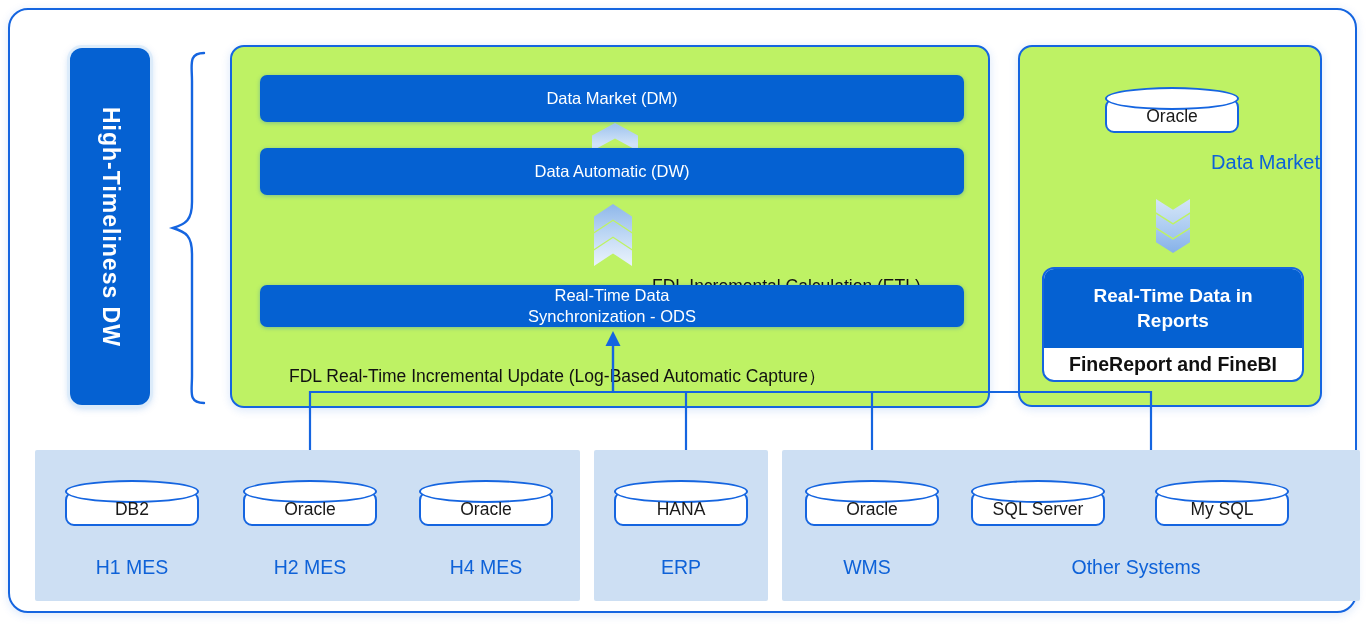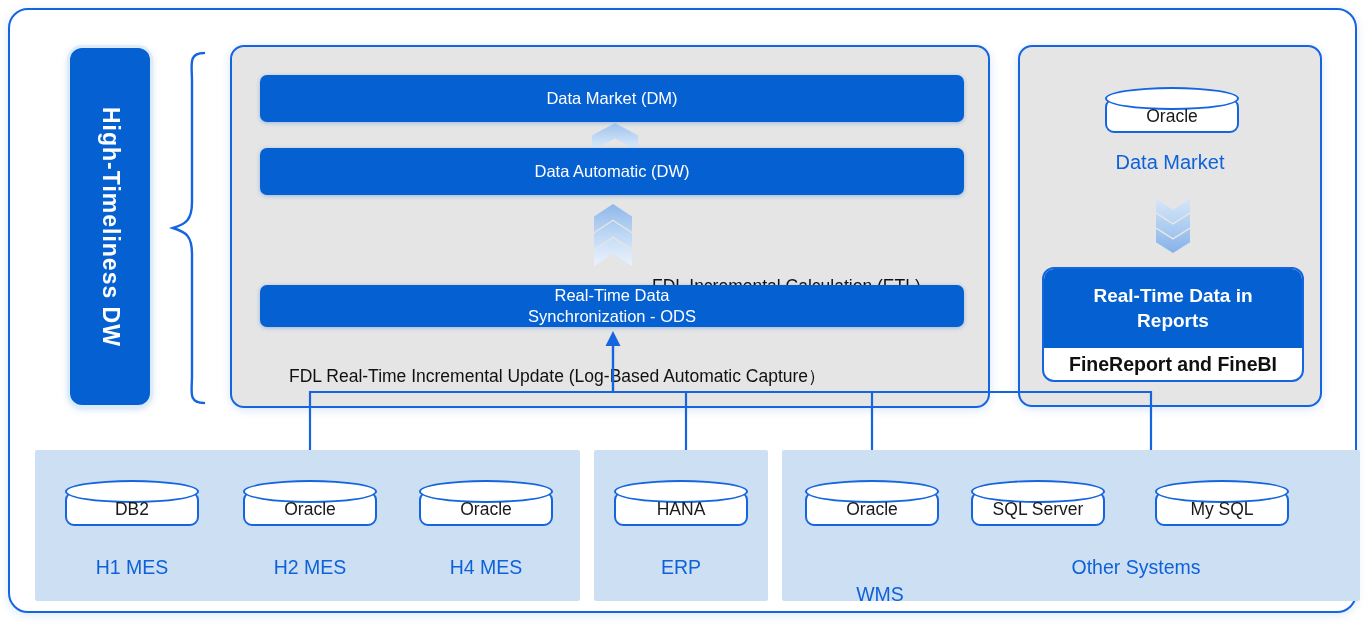--- a/index.html
+++ b/index.html
@@ -20,21 +20,21 @@
   .banner{position:absolute;left:70px;top:48px;width:80px;height:357px;
     background:var(--primary-blue);border-radius:12px;
     display:flex;align-items:center;justify-content:center;
     box-shadow:0 0 0 3px rgba(220,235,250,.9),0 2px 8px rgba(5,97,210,.35);}
   .banner span{writing-mode:vertical-rl;text-orientation:mixed;
     color:#fff;font-size:23px;font-weight:bold;letter-spacing:1px;white-space:nowrap;}
 
   .brace{position:absolute;left:166px;top:50px;}
 
   
-  .panel{position:absolute;background:#e5e5e5;border:2px solid var(--line-blue);
+  .panel{position:absolute;background:#bef264;border:2px solid var(--line-blue);
     border-radius:14px;box-shadow:0 2px 10px rgba(21,101,224,.16);}
   .main-panel{left:230px;top:45px;width:760px;height:363px;}
   .right-panel{left:1018px;top:45px;width:304px;height:362px;}
 
   .bar{position:absolute;left:28px;width:704px;height:47px;background:var(--primary-blue);
     border-radius:7px;display:flex;flex-direction:column;align-items:center;justify-content:center;
     color:#fff;font-size:16.5px;line-height:1.25;box-shadow:0 1px 4px rgba(5,97,210,.35);}
   .bar-dm{top:28px;}
   .bar-dw{top:101px;}
   .bar-ods{top:238px;height:42px;}
@@ -65,21 +65,21 @@
   .cyl{position:absolute;width:134px;height:46px;}
   .cyl-body{position:absolute;left:0;right:0;top:11px;bottom:0;background:#fff;
     border:2px solid var(--line-blue);border-radius:9px;}
   .cyl-top{position:absolute;left:0;right:0;top:0;height:23px;background:#fff;
     border:2px solid var(--line-blue);border-radius:50%;}
   .cyl-label{position:absolute;left:0;right:0;top:13px;bottom:0;display:flex;
     align-items:center;justify-content:center;color:#1a1a1a;font-size:17.5px;}
 
   
   .rp-cyl{left:85px;top:40px;}
-  .rp-caption{position:absolute;left:0;right:0;top:104px;text-align:center;
+  .rp-caption{position:absolute;left:0;right:0;top:104px;text-align:right;
     color:var(--label-blue);font-size:20px;}
   .report-card{position:absolute;left:22px;top:220px;width:262px;height:115px;
     border:2px solid var(--line-blue);border-radius:12px;background:#fff;overflow:hidden;
     display:flex;flex-direction:column;}
   .report-card .card-header{background:var(--primary-blue);color:#fff;font-weight:bold;
     font-size:19px;line-height:1.3;text-align:center;padding:15px 14px;flex:0 0 53px;
     display:flex;align-items:center;justify-content:center;}
   .report-card .card-body{flex:1;display:flex;align-items:center;justify-content:center;
     color:#111;font-size:19.5px;font-weight:bold;}
 
@@ -184,21 +184,21 @@
     </div>
     <div class="sys-label" style="left:0;width:174px;">ERP</div>
   </div>
 
   <div class="group g-wms">
     <div class="cyl" style="left:23px;top:30px;">
       <span class="cyl-body"></span>
       <span class="cyl-top"></span>
       <span class="cyl-label">Oracle</span>
     </div>
-    <div class="sys-label" style="left:16px;width:164px;margin-top:27px;">WMS</div>
+    <div class="sys-label" style="left:3px;width:164px;">WMS</div>
   </div>
 
   <div class="group g-other">
     <div class="cyl" style="left:27px;top:30px;">
       <span class="cyl-body"></span>
       <span class="cyl-top"></span>
       <span class="cyl-label">SQL Server</span>
     </div>
     <div class="cyl" style="left:211px;top:30px;">
       <span class="cyl-body"></span>

